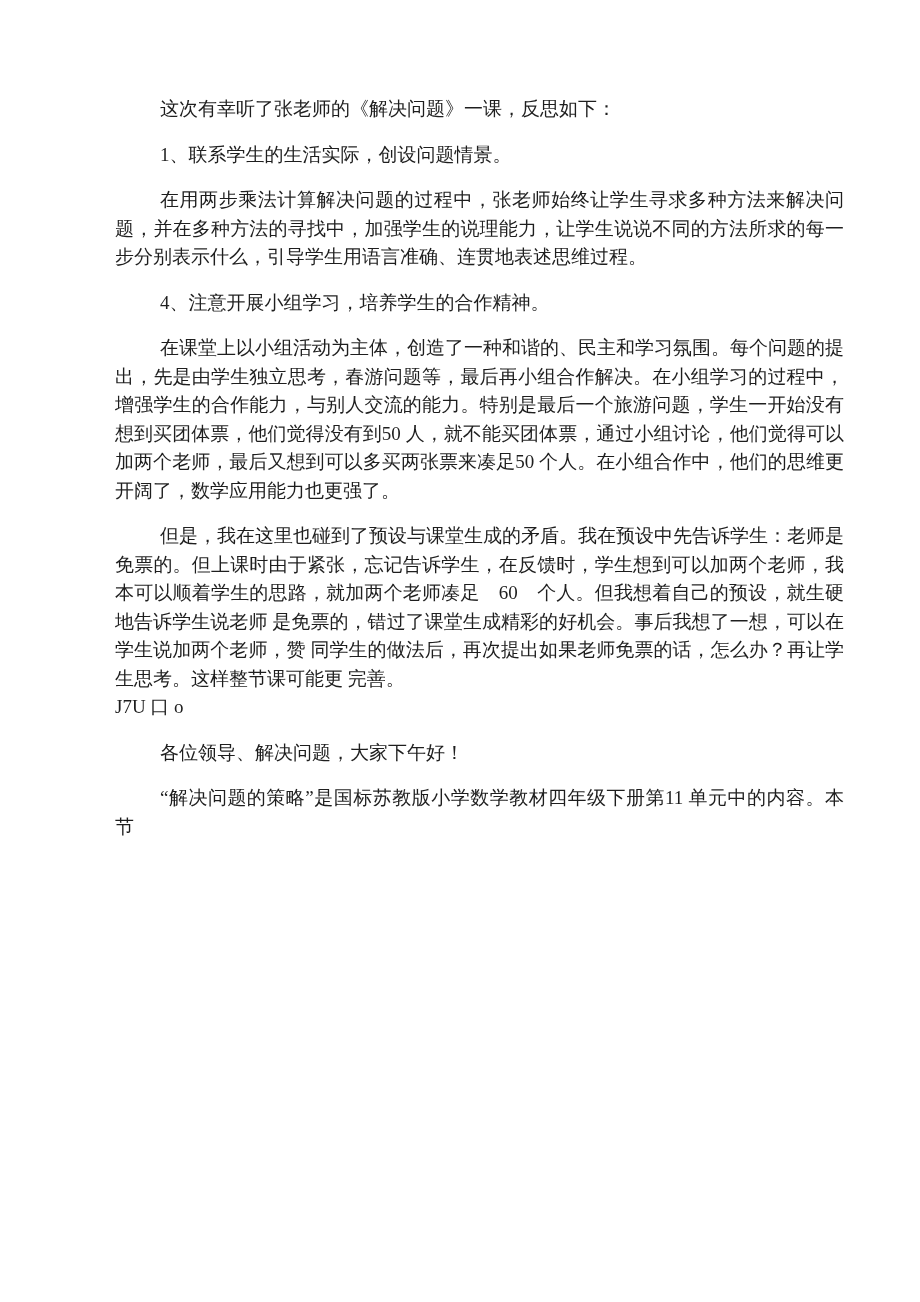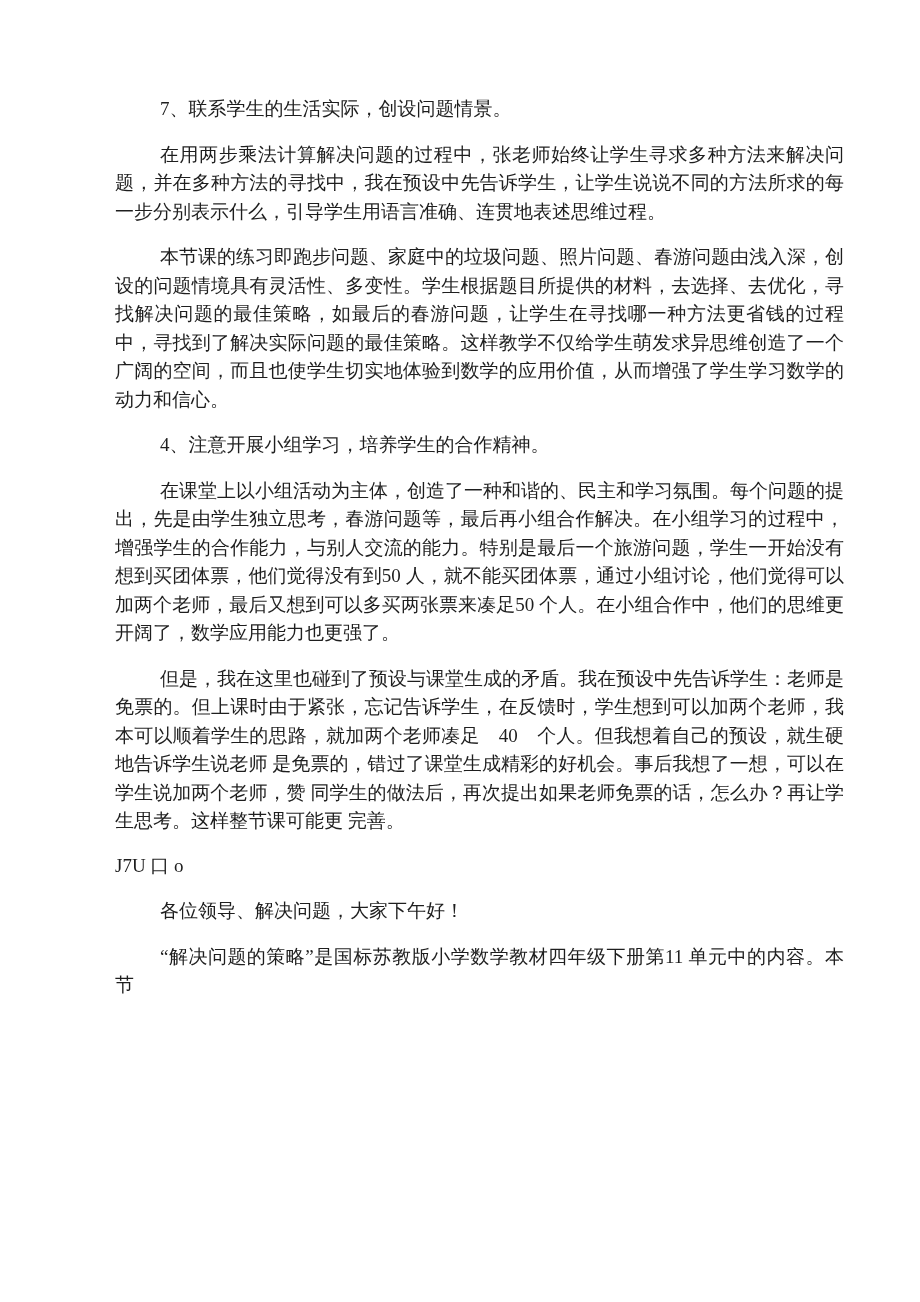--- a/index.html
+++ b/index.html
@@ -29,31 +29,31 @@
     margin: 17px 0 0 0;
     padding: 0;
   }
   .para:first-child {
     margin-top: 0;
   }
   .para.indent {
     text-indent: 45px;
   }
   .para.tight {
-    margin-top: 16px;
+    margin-top: 0;
   }
 </style>
 </head>
 <body>
 
 <div class="page">
   <div class="doc-content">
-      <p class="para indent">7、联系学生的生活实际，创设问题情景。</p>
-      <p class="para indent">在用两步乘法计算解决问题的过程中，张老师始终让学生寻求多种方法来解决问题，并在多种方法的寻找中，我在预设中先告诉学生，让学生说说不同的方法所求的每一步分别表示什么，引导学生用语言准确、连贯地表述思维过程。</p>
-      <p class="para indent">本节课的练习即跑步问题、家庭中的垃圾问题、照片问题、春游问题由浅入深，创设的问题情境具有灵活性、多变性。学生根据题目所提供的材料，去选择、去优化，寻找解决问题的最佳策略，如最后的春游问题，让学生在寻找哪一种方法更省钱的过程中，寻找到了解决实际问题的最佳策略。这样教学不仅给学生萌发求异思维创造了一个广阔的空间，而且也使学生切实地体验到数学的应用价值，从而增强了学生学习数学的动力和信心。</p>
+      <p class="para indent">这次有幸听了张老师的《解决问题》一课，反思如下：</p>
+      <p class="para indent">1、联系学生的生活实际，创设问题情景。</p>
+      <p class="para indent">在用两步乘法计算解决问题的过程中，张老师始终让学生寻求多种方法来解决问题，并在多种方法的寻找中，加强学生的说理能力，让学生说说不同的方法所求的每一步分别表示什么，引导学生用语言准确、连贯地表述思维过程。</p>
       <p class="para indent">4、注意开展小组学习，培养学生的合作精神。</p>
       <p class="para indent">在课堂上以小组活动为主体，创造了一种和谐的、民主和学习氛围。每个问题的提出，先是由学生独立思考，春游问题等，最后再小组合作解决。在小组学习的过程中，增强学生的合作能力，与别人交流的能力。特别是最后一个旅游问题，学生一开始没有想到买团体票，他们觉得没有到50 人，就不能买团体票，通过小组讨论，他们觉得可以加两个老师，最后又想到可以多买两张票来凑足50 个人。在小组合作中，他们的思维更开阔了，数学应用能力也更强了。</p>
-      <p class="para indent">但是，我在这里也碰到了预设与课堂生成的矛盾。我在预设中先告诉学生：老师是免票的。但上课时由于紧张，忘记告诉学生，在反馈时，学生想到可以加两个老师，我本可以顺着学生的思路，就加两个老师凑足　40　个人。但我想着自己的预设，就生硬地告诉学生说老师 是免票的，错过了课堂生成精彩的好机会。事后我想了一想，可以在学生说加两个老师，赞 同学生的做法后，再次提出如果老师免票的话，怎么办？再让学生思考。这样整节课可能更 完善。</p>
+      <p class="para indent">但是，我在这里也碰到了预设与课堂生成的矛盾。我在预设中先告诉学生：老师是免票的。但上课时由于紧张，忘记告诉学生，在反馈时，学生想到可以加两个老师，我本可以顺着学生的思路，就加两个老师凑足　60　个人。但我想着自己的预设，就生硬地告诉学生说老师 是免票的，错过了课堂生成精彩的好机会。事后我想了一想，可以在学生说加两个老师，赞 同学生的做法后，再次提出如果老师免票的话，怎么办？再让学生思考。这样整节课可能更 完善。</p>
       <p class="para tight">J7U 口 o</p>
       <p class="para indent">各位领导、解决问题，大家下午好！</p>
       <p class="para indent">“解决问题的策略”是国标苏教版小学数学教材四年级下册第11 单元中的内容。本节</p>
     </div>
 </div>
 
 </body></html>

